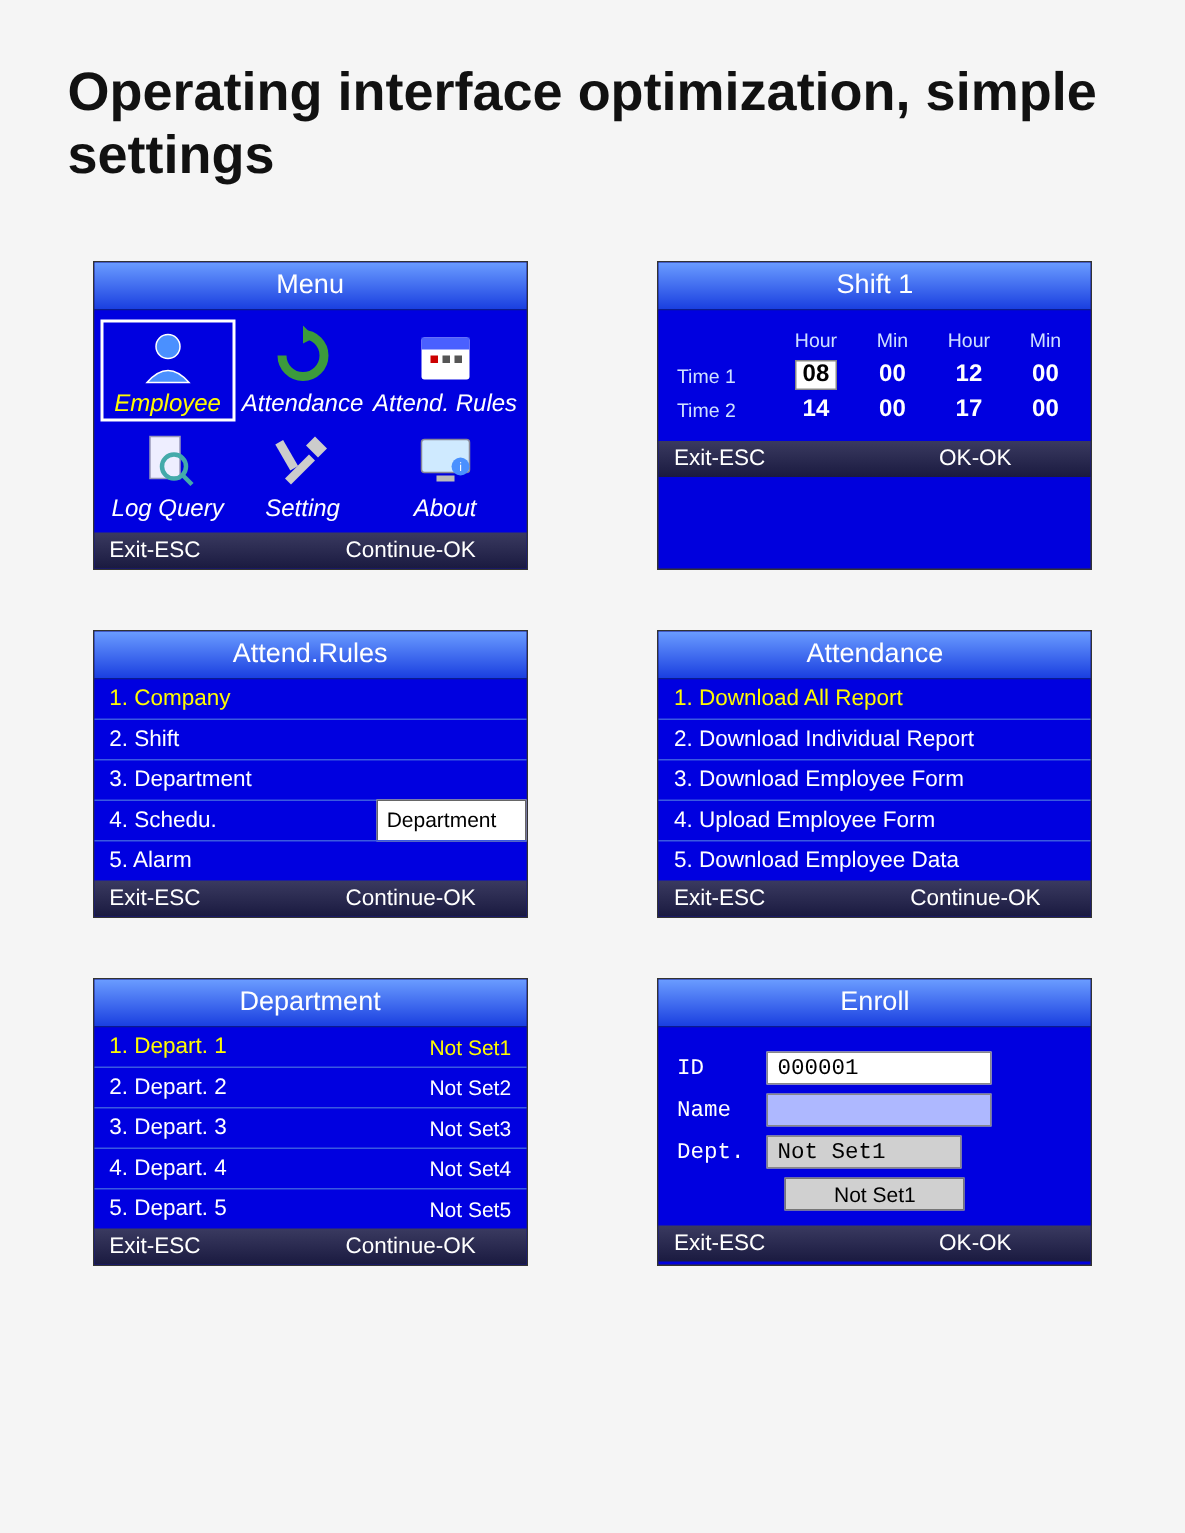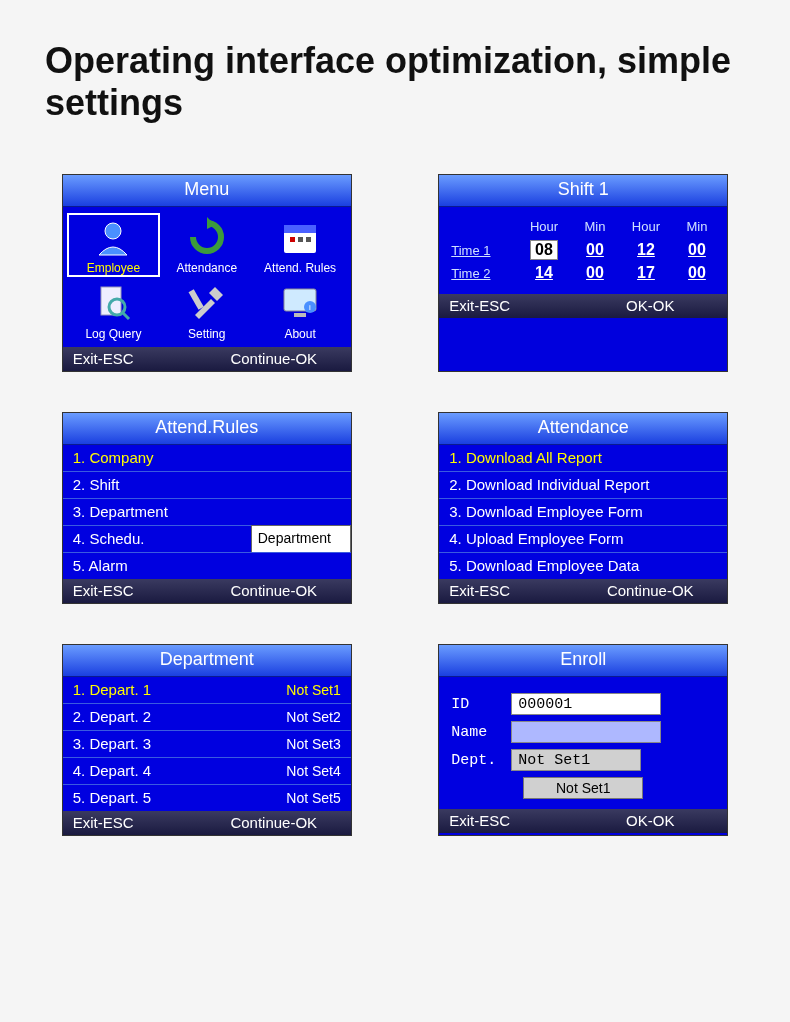--- a/index.html
+++ b/index.html
@@ -63,36 +63,37 @@
   .menu-item.selected {
     border: 2px solid #fff;
     padding: 0;
   }
   .menu-icon {
     width: 44px; height: 44px;
     display: flex; align-items: center; justify-content: center;
   }
   .menu-label {
     color: #fff;
-    font-size: 12px;
+    font-size: 16px;
     margin-top: 2px;
     white-space: nowrap;
+    font-style: italic;
   }
   .menu-item.selected .menu-label { color: #fffb00; }
   
   
   .shift-body {
     background: #0000e0;
     color: #fff;
     padding: 8px 8px 10px;
     font-size: 14px;
   }
   .shift-table { width: 100%; border-collapse: collapse; }
   .shift-table th { font-weight: normal; font-size: 13px; padding: 4px 2px; text-align: center; color:#cfe0ff; }
-  .shift-table td { text-align: center; padding: 2px 2px; font-size: 16px; font-weight: bold; text-decoration: underline; }
+  .shift-table td { text-align: center; padding: 2px 2px; font-size: 16px; font-weight: bold; }
   .shift-table td.rowlbl { text-align: left; font-size: 13px; font-weight: normal; color:#cfe0ff; width:68px; padding-left:4px;}
   .shift-sel {
     background: #fff; color: #000; display: inline-block; min-width: 28px; border:1px solid #888;
   }
   
   
   .list-body { background: #0000e0; }
   .list-row {
     color: #fff;
     font-size: 15px;

